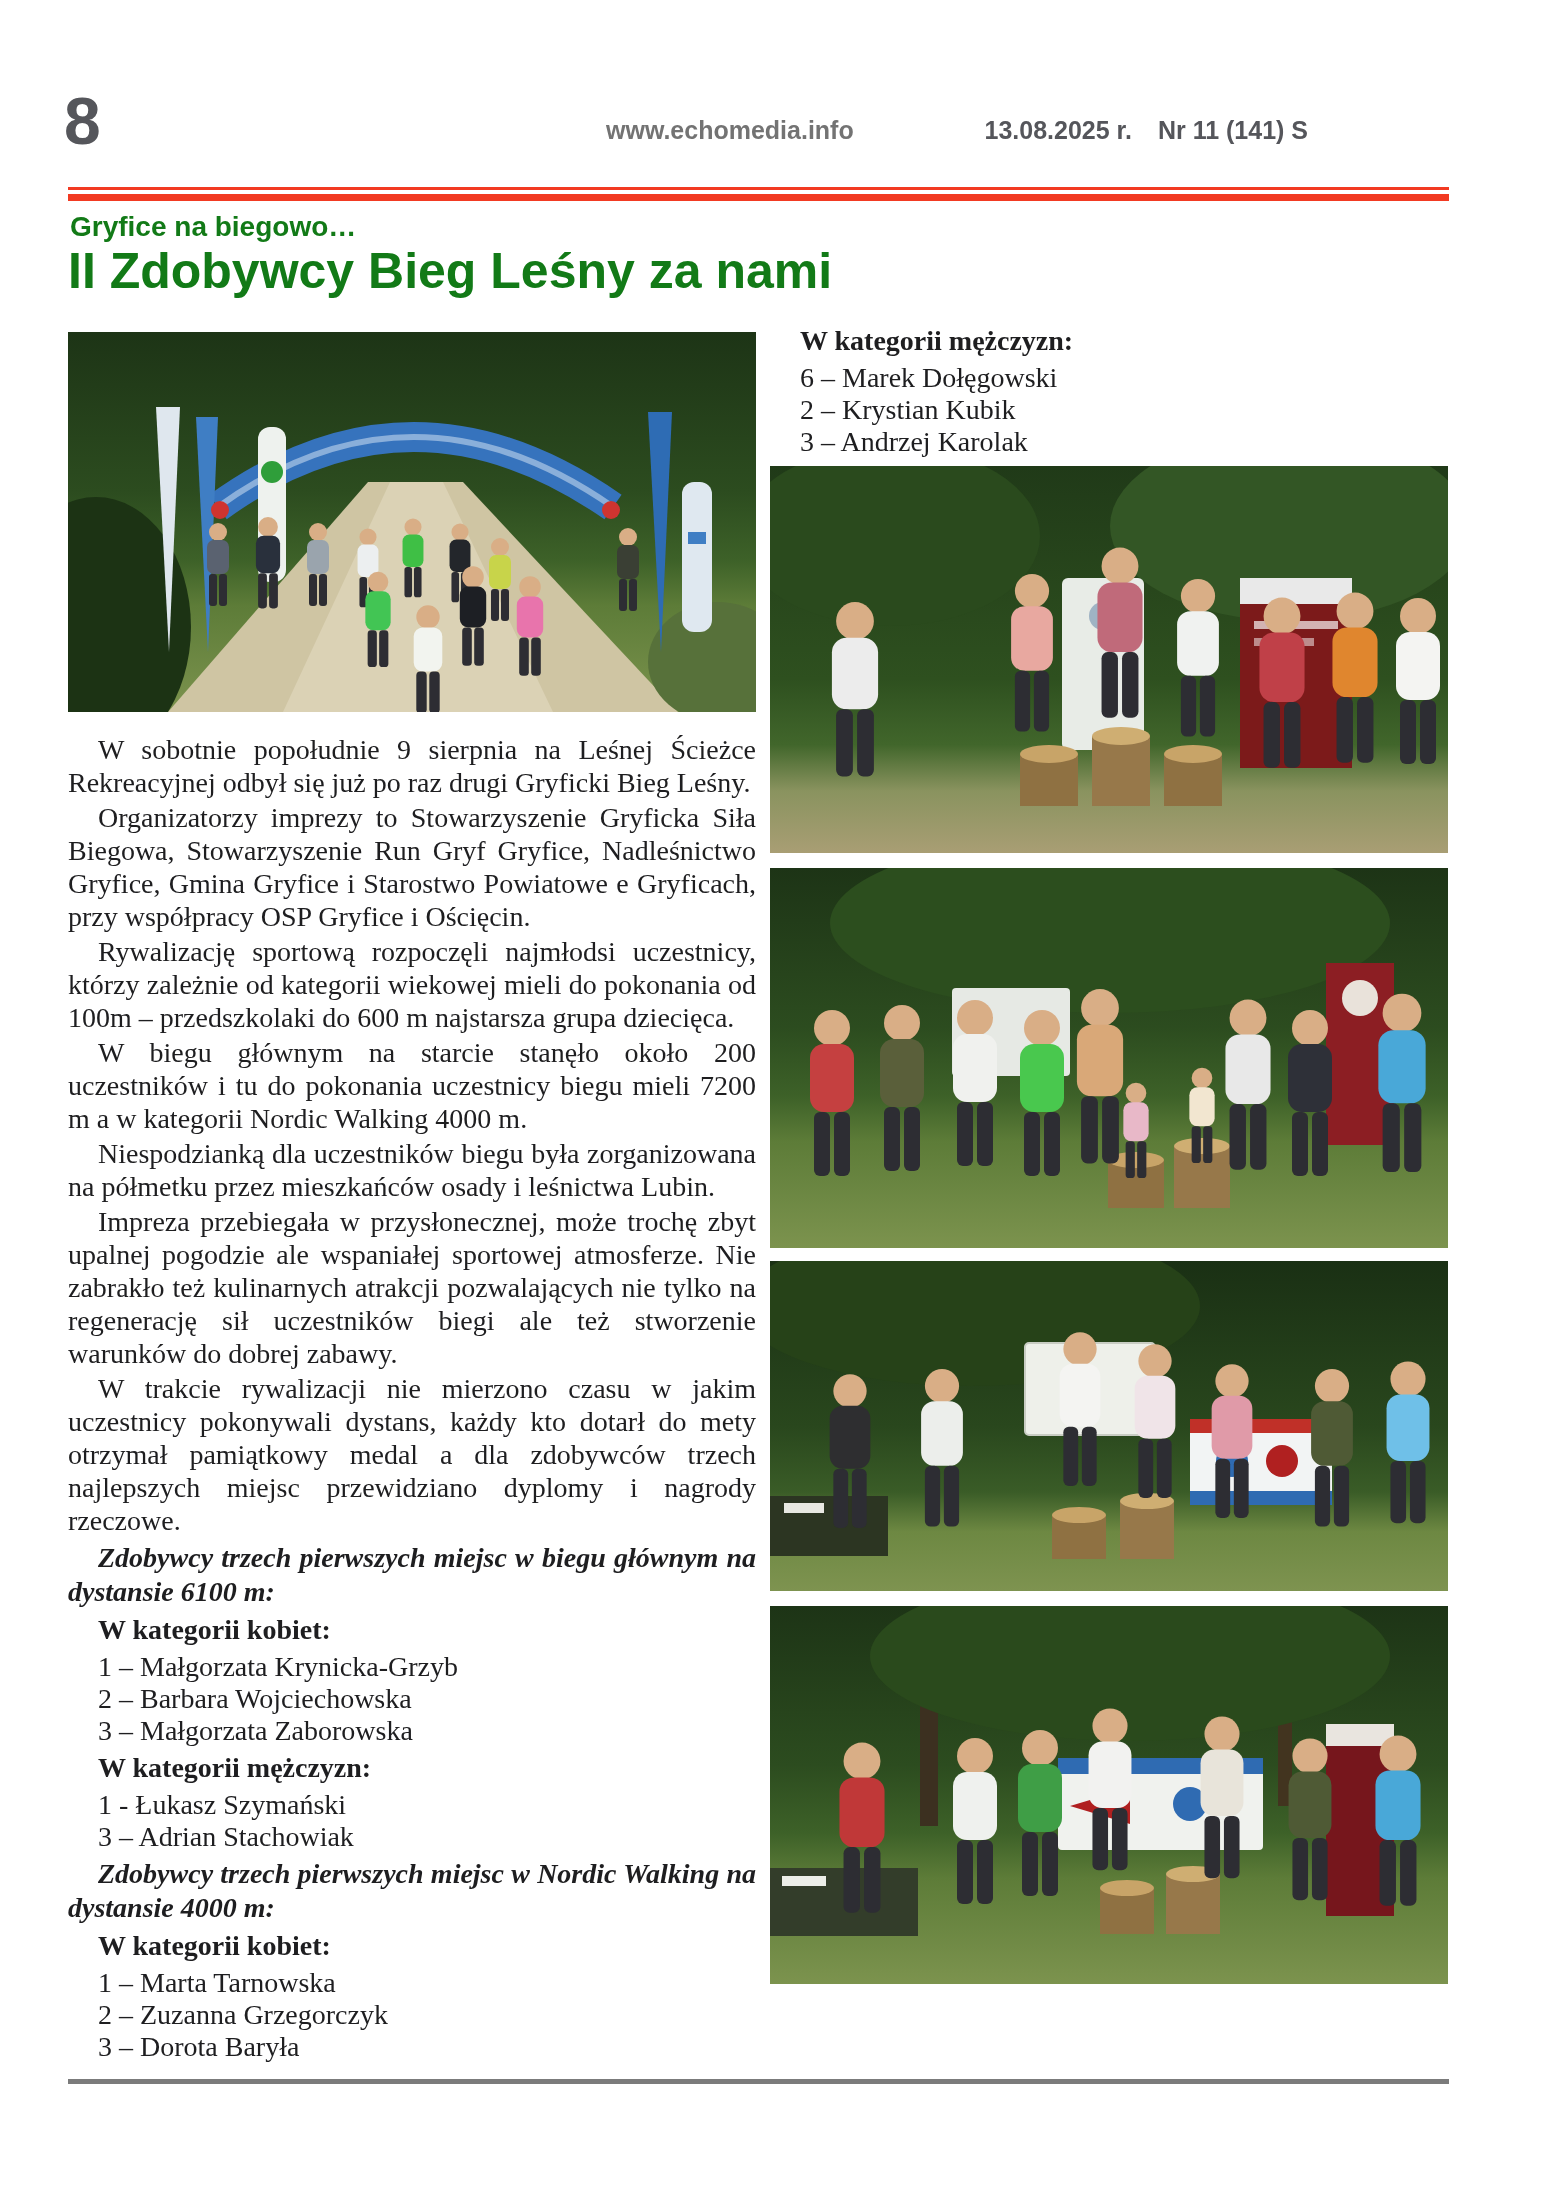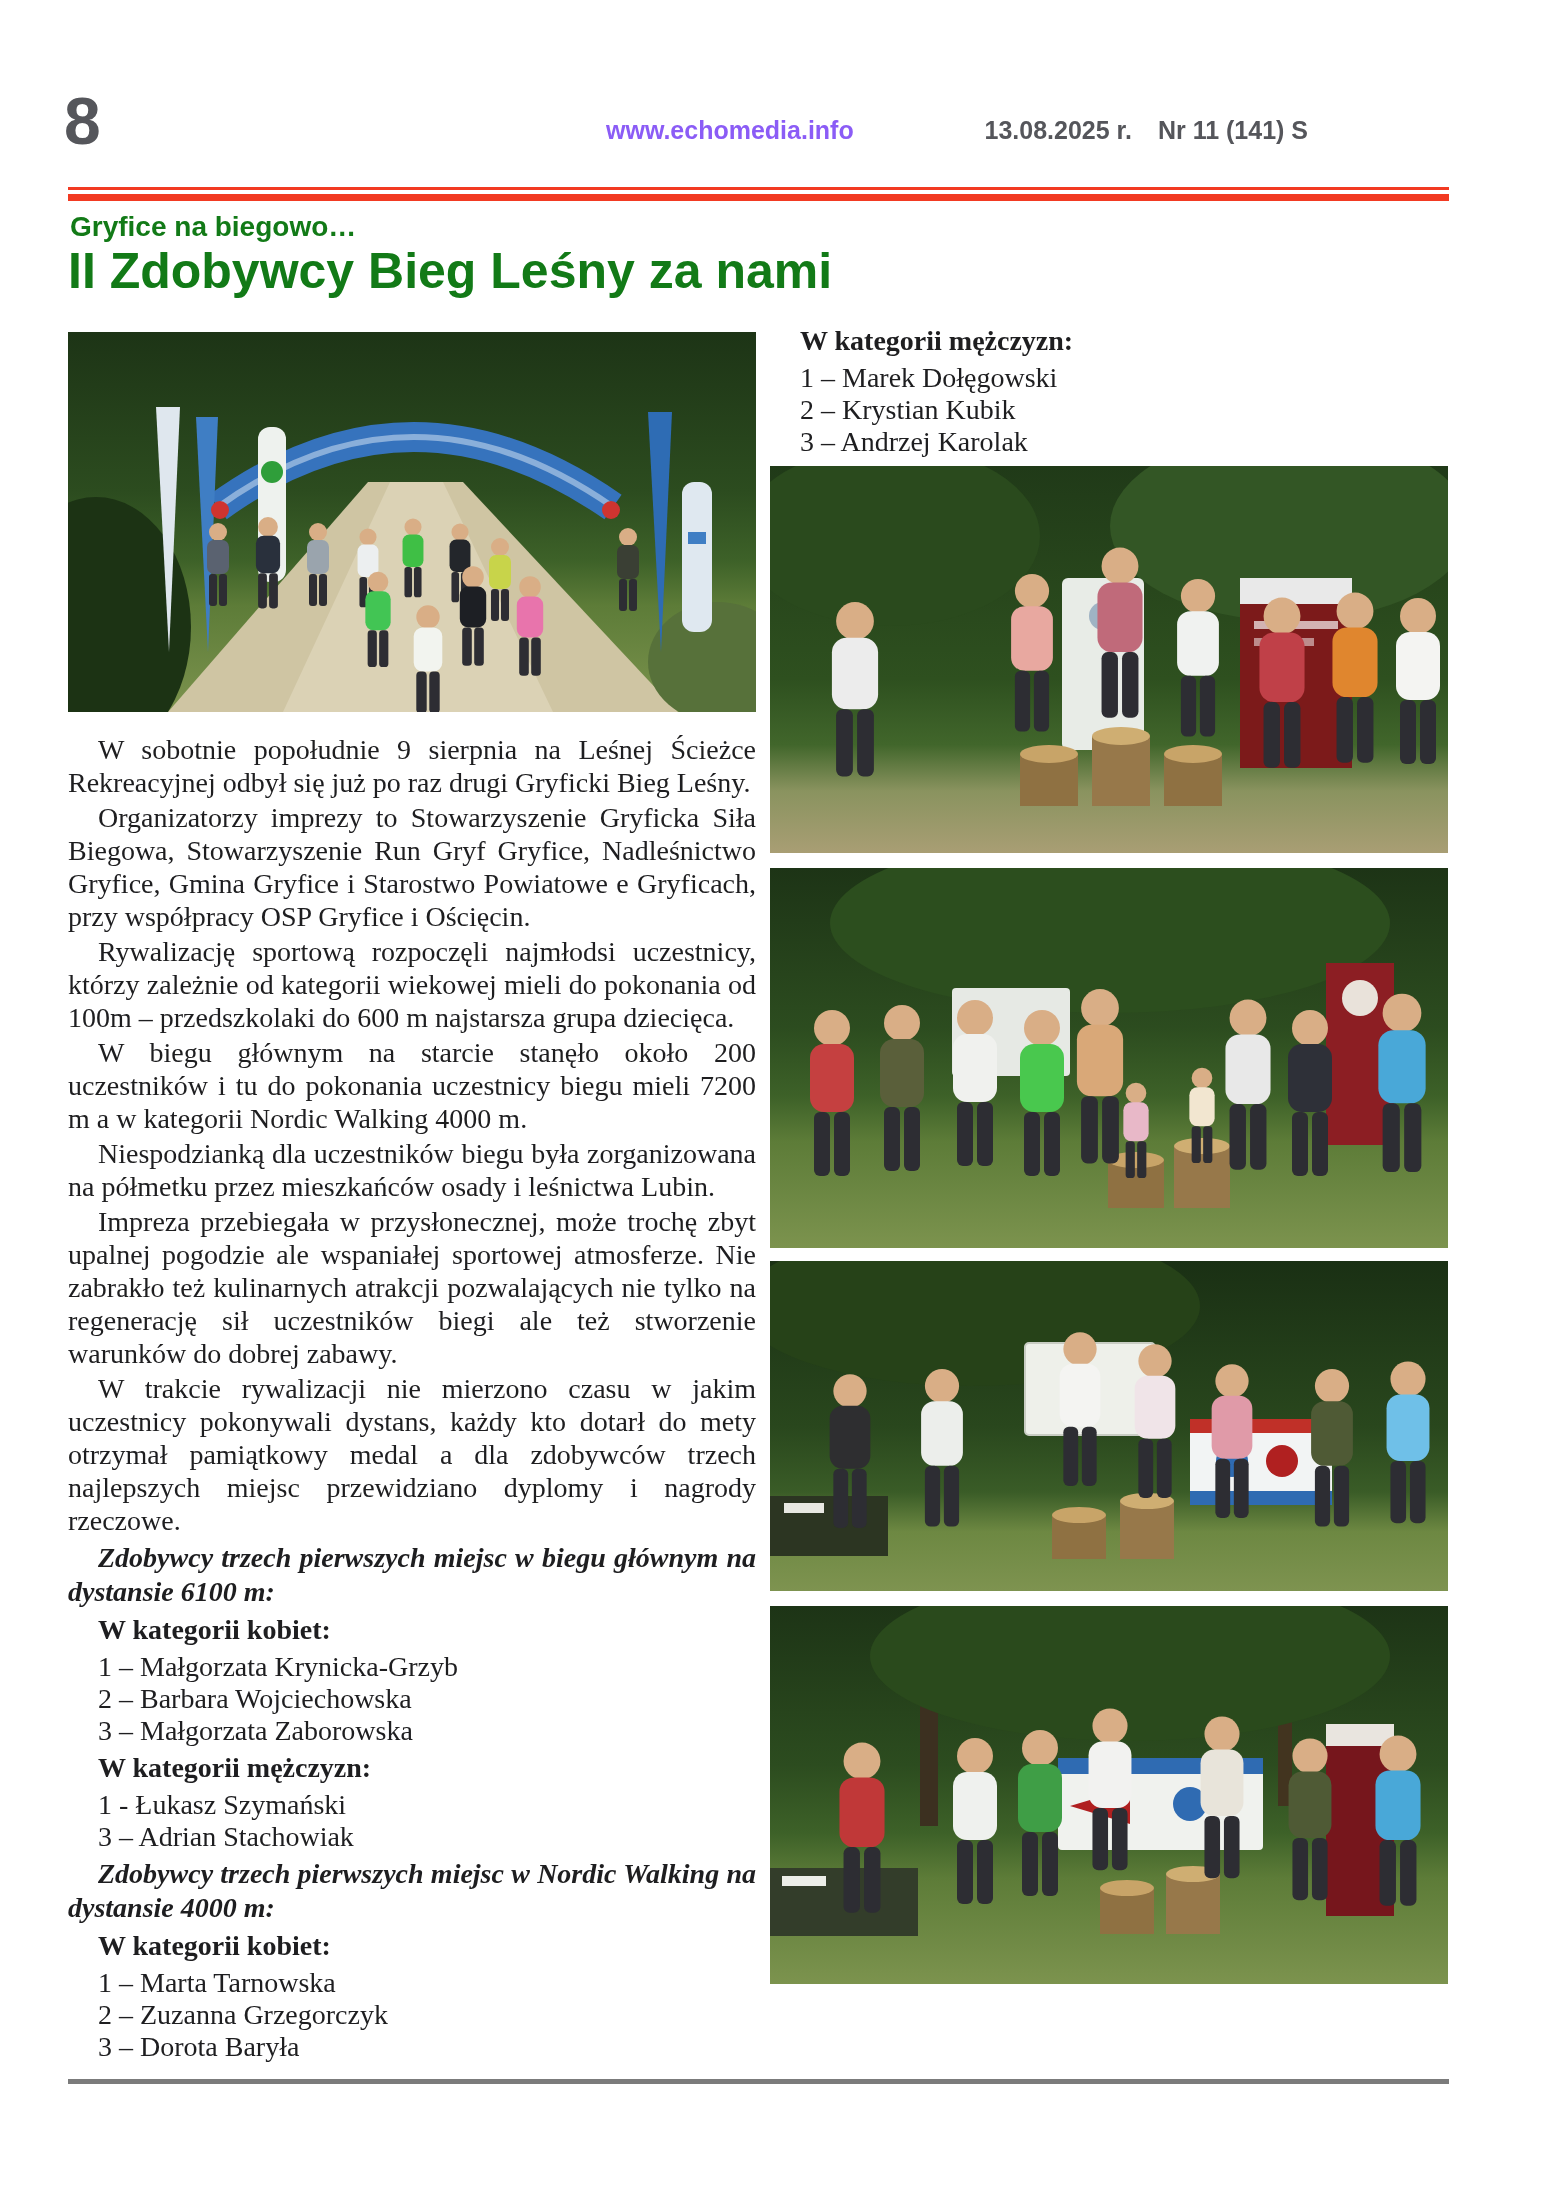--- a/index.html
+++ b/index.html
@@ -2,21 +2,21 @@
 <html lang="pl"><head>
 <meta charset="utf-8">
 <style>
   html,body{margin:0;padding:0;background:#ffffff;}
   body{width:1558px;height:2203px;position:relative;overflow:hidden;
        font-family:"Liberation Serif", serif;color:#1e1e20;}
 
   
   .pageno{position:absolute;left:64px;top:88px;font:bold 66px/1 "Liberation Sans",sans-serif;
           color:#55565b;letter-spacing:1px;}
-  .site{position:absolute;left:606px;top:118px;font:bold 25px/1 "Liberation Sans",sans-serif;color:#8b5cf6;}
+  .site{position:absolute;left:606px;top:118px;font:bold 25px/1 "Liberation Sans",sans-serif;color:#737373;}
   .issueinfo{position:absolute;left:973px;top:118px;width:335px;display:flex;gap:26px;
              justify-content:flex-end;font:bold 25px/1 "Liberation Sans",sans-serif;color:#55565b;white-space:nowrap;}
   .rule-thin{position:absolute;left:68px;top:187px;width:1381px;height:3px;background:#f23a22;}
   .rule-thick{position:absolute;left:68px;top:194px;width:1381px;height:7px;background:#f23a22;}
 
   
   .kicker{position:absolute;left:70px;top:212px;font:bold 28px/1.1 "Liberation Sans",sans-serif;color:#127a17;}
   .headline{position:absolute;left:68px;top:244px;margin:0;font:bold 50px/1.1 "Liberation Sans",sans-serif;color:#127a17;}
 
   
@@ -123,21 +123,21 @@
   <p class="intro">Zdobywcy trzech pierwszych miejsc w Nordic Walking na dystansie 4000 m:</p>
   <p class="cat">W kategorii kobiet:</p>
   <p class="li">1 – Marta Tarnowska</p>
   <p class="li">2 – Zuzanna Grzegorczyk</p>
   <p class="li">3 – Dorota Baryła</p>
 </div>
 
 <div class="col-right">
 
   <p class="cat">W kategorii mężczyzn:</p>
-  <p class="li">1 – Marek Dołęgowski</p>
+  <p class="li">6 – Marek Dołęgowski</p>
   <p class="li">2 – Krystian Kubik</p>
   <p class="li">3 – Andrzej Karolak</p>
 
   <div class="photo photo-r1" role="img" aria-label="dekoracja zwyciężczyń na pniach-podium">
     <svg viewBox="0 0 678 387" preserveAspectRatio="none">
       <ellipse cx="120" cy="70" rx="150" ry="90" fill="#2a4a1d"></ellipse>
       <ellipse cx="520" cy="60" rx="180" ry="95" fill="#335625"></ellipse>
       <rect x="292" y="112" width="82" height="172" rx="6" fill="#e8ece7"></rect>
       <circle cx="333" cy="150" r="14" fill="#9fb3c4"></circle>
       <rect x="470" y="112" width="112" height="190" fill="#7c1a1a"></rect>

